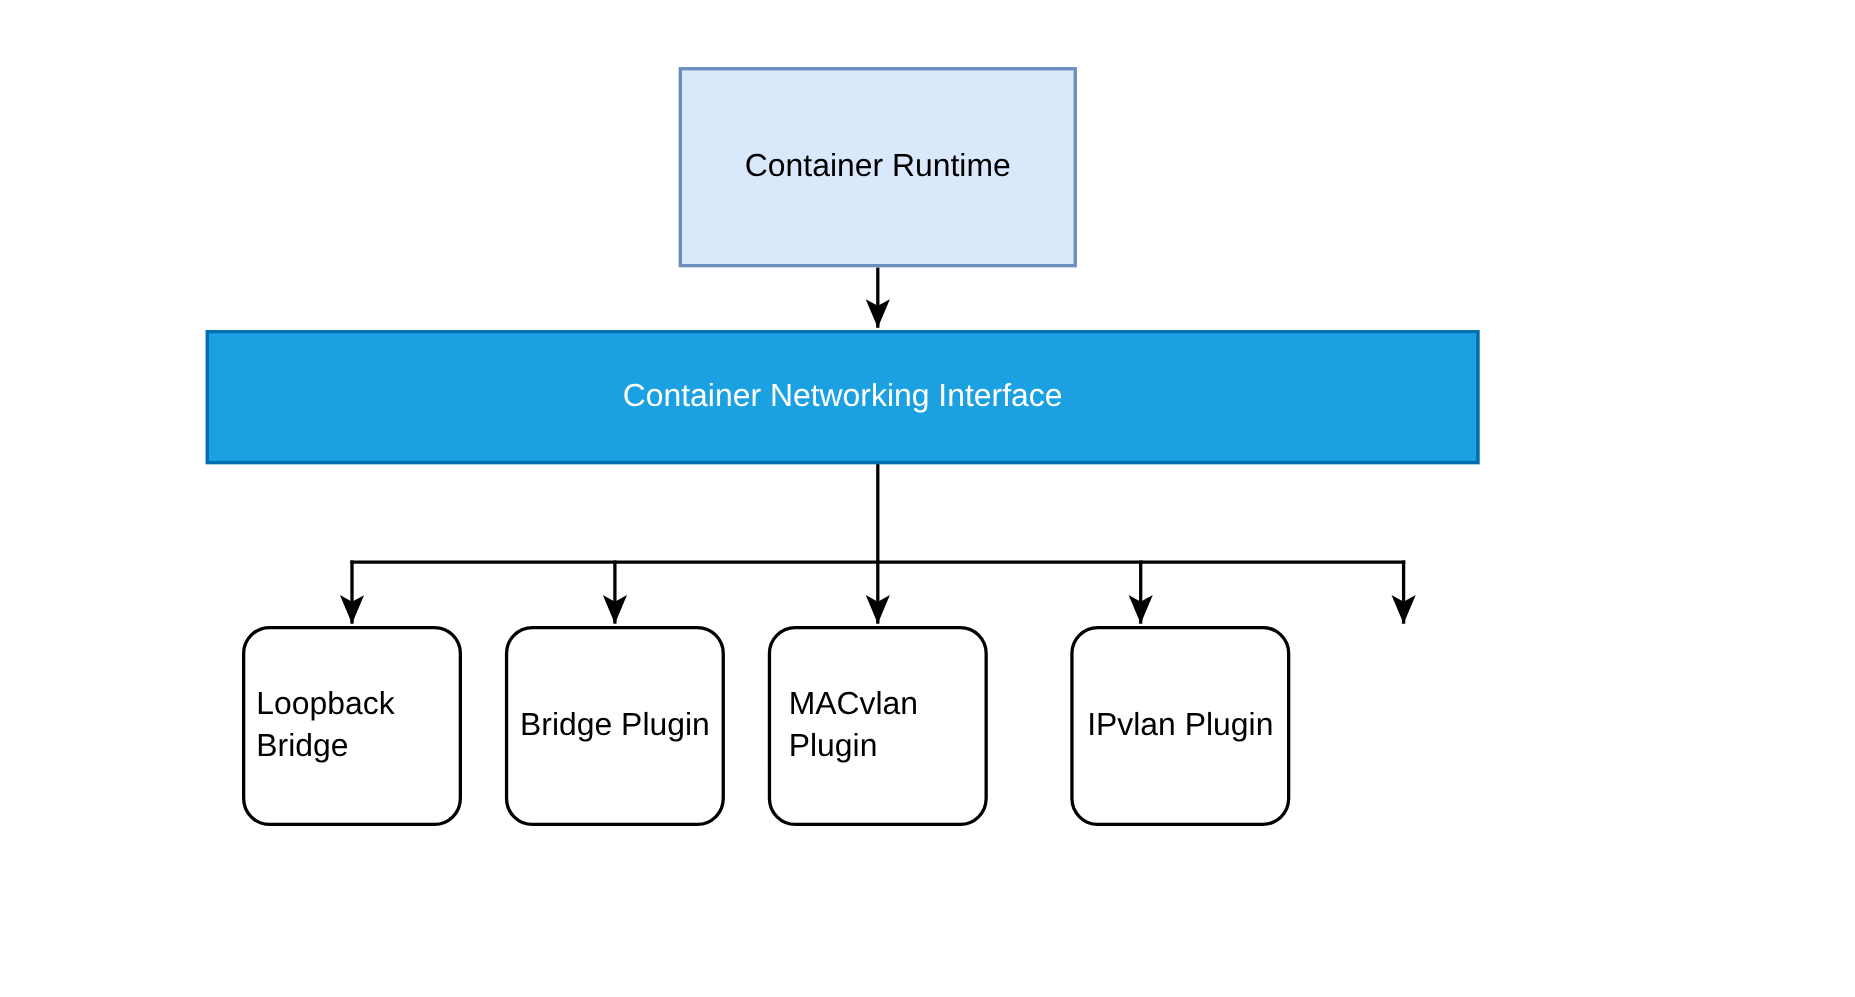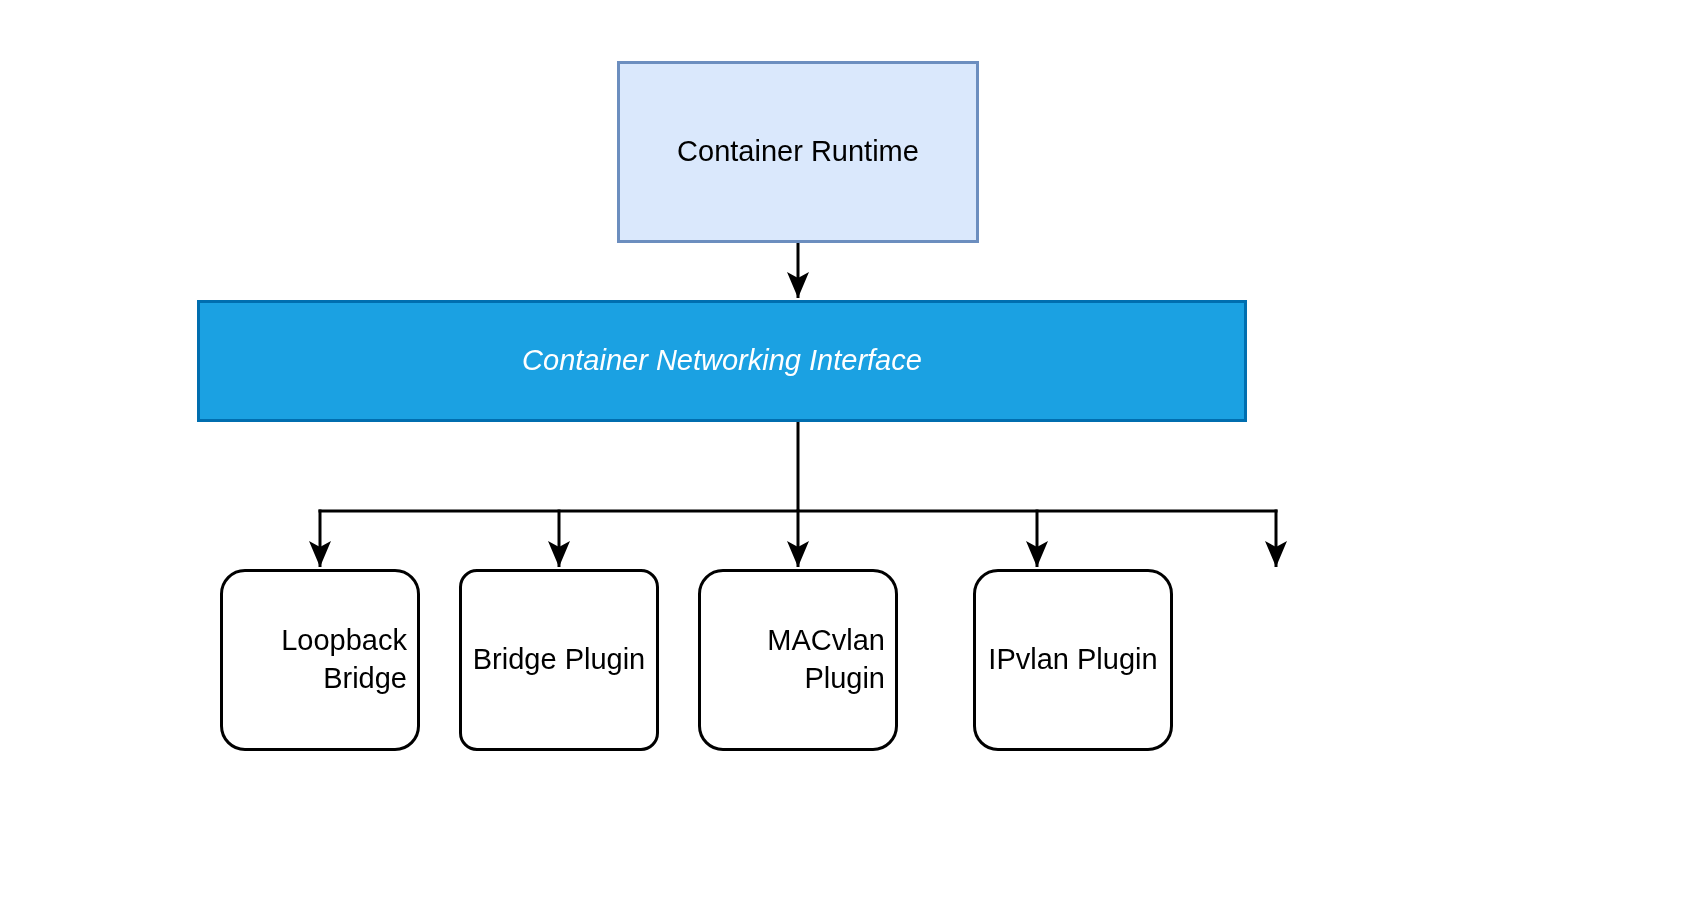--- a/index.html
+++ b/index.html
@@ -24,55 +24,54 @@
   .connector-svg line {
     stroke: var(--line, #000000);
     stroke-width: 3;
   }
   .node {
     position: absolute;
     box-sizing: border-box;
     display: flex;
     align-items: center;
     justify-content: center;
-    text-align: right;
+    text-align: left;
     font-size: 29px;
     line-height: 1.3;
   }
   .runtime-node {
     left: 617px;
     top: 61px;
     width: 362px;
     height: 182px;
     background: var(--runtime-fill, #dae8fc);
     border: 3px solid var(--runtime-border, #6c8ebf);
     color: var(--runtime-text, #000000);
   }
   .cni-node {
-    left: 197px;
+    left: 187px;
     top: 300px;
-    width: 1050px;
+    width: 1158px;
     height: 122px;
     background: var(--cni-fill, #1ba1e2);
     border: 3px solid var(--cni-border, #006eaf);
     color: var(--cni-text, #ffffff);
-    font-style: italic;
   }
   .plugin-node {
     top: 569px;
     width: 200px;
     height: 182px;
     background: var(--plugin-fill, #ffffff);
     border: 3px solid var(--plugin-border, #000000);
     border-radius: 25px;
     color: var(--plugin-text, #000000);
     padding: 0 10px;
   }
   .plugin-node.p0 { left: 220px; }
-  .plugin-node.p1 { left: 459px; border-radius: 18px; }
+  .plugin-node.p1 { left: 459px; }
   .plugin-node.p2 { left: 698px; padding-left: 16px; }
   .plugin-node.p3 { left: 973px; }
   .plugin-node.p4 { left: 1176px; }
 </style>
 </head>
 <body>
 
 <div class="canvas">
 
   <svg class="connector-svg" width="1686" height="906" viewBox="0 0 1686 906">

